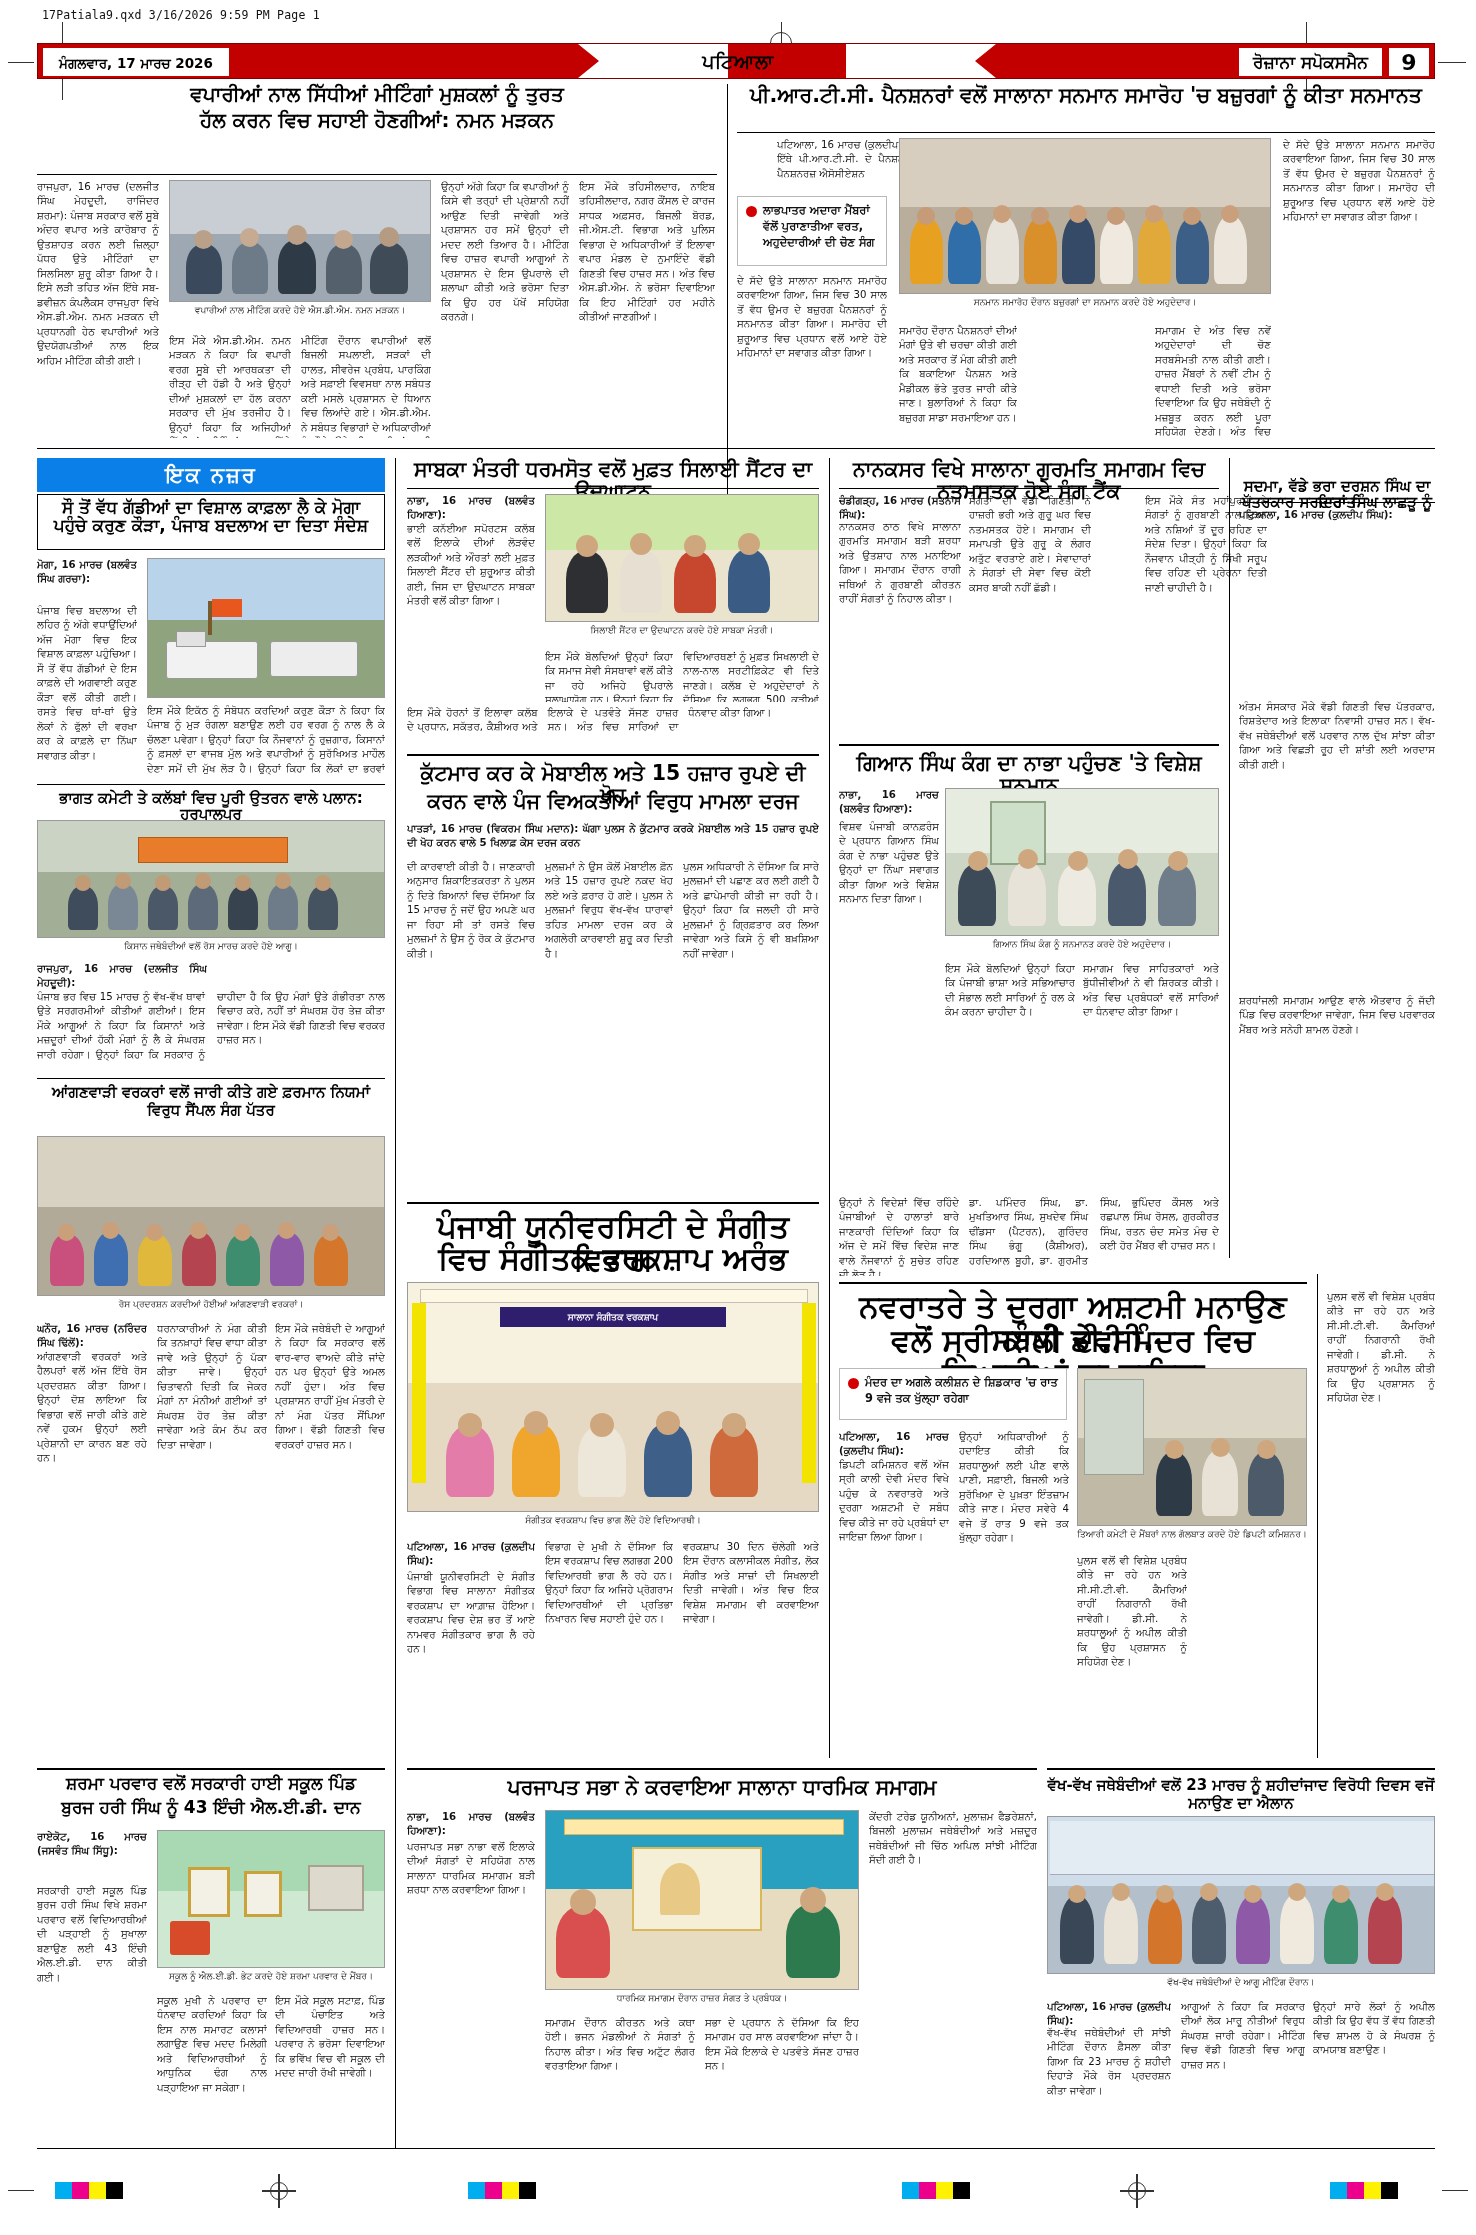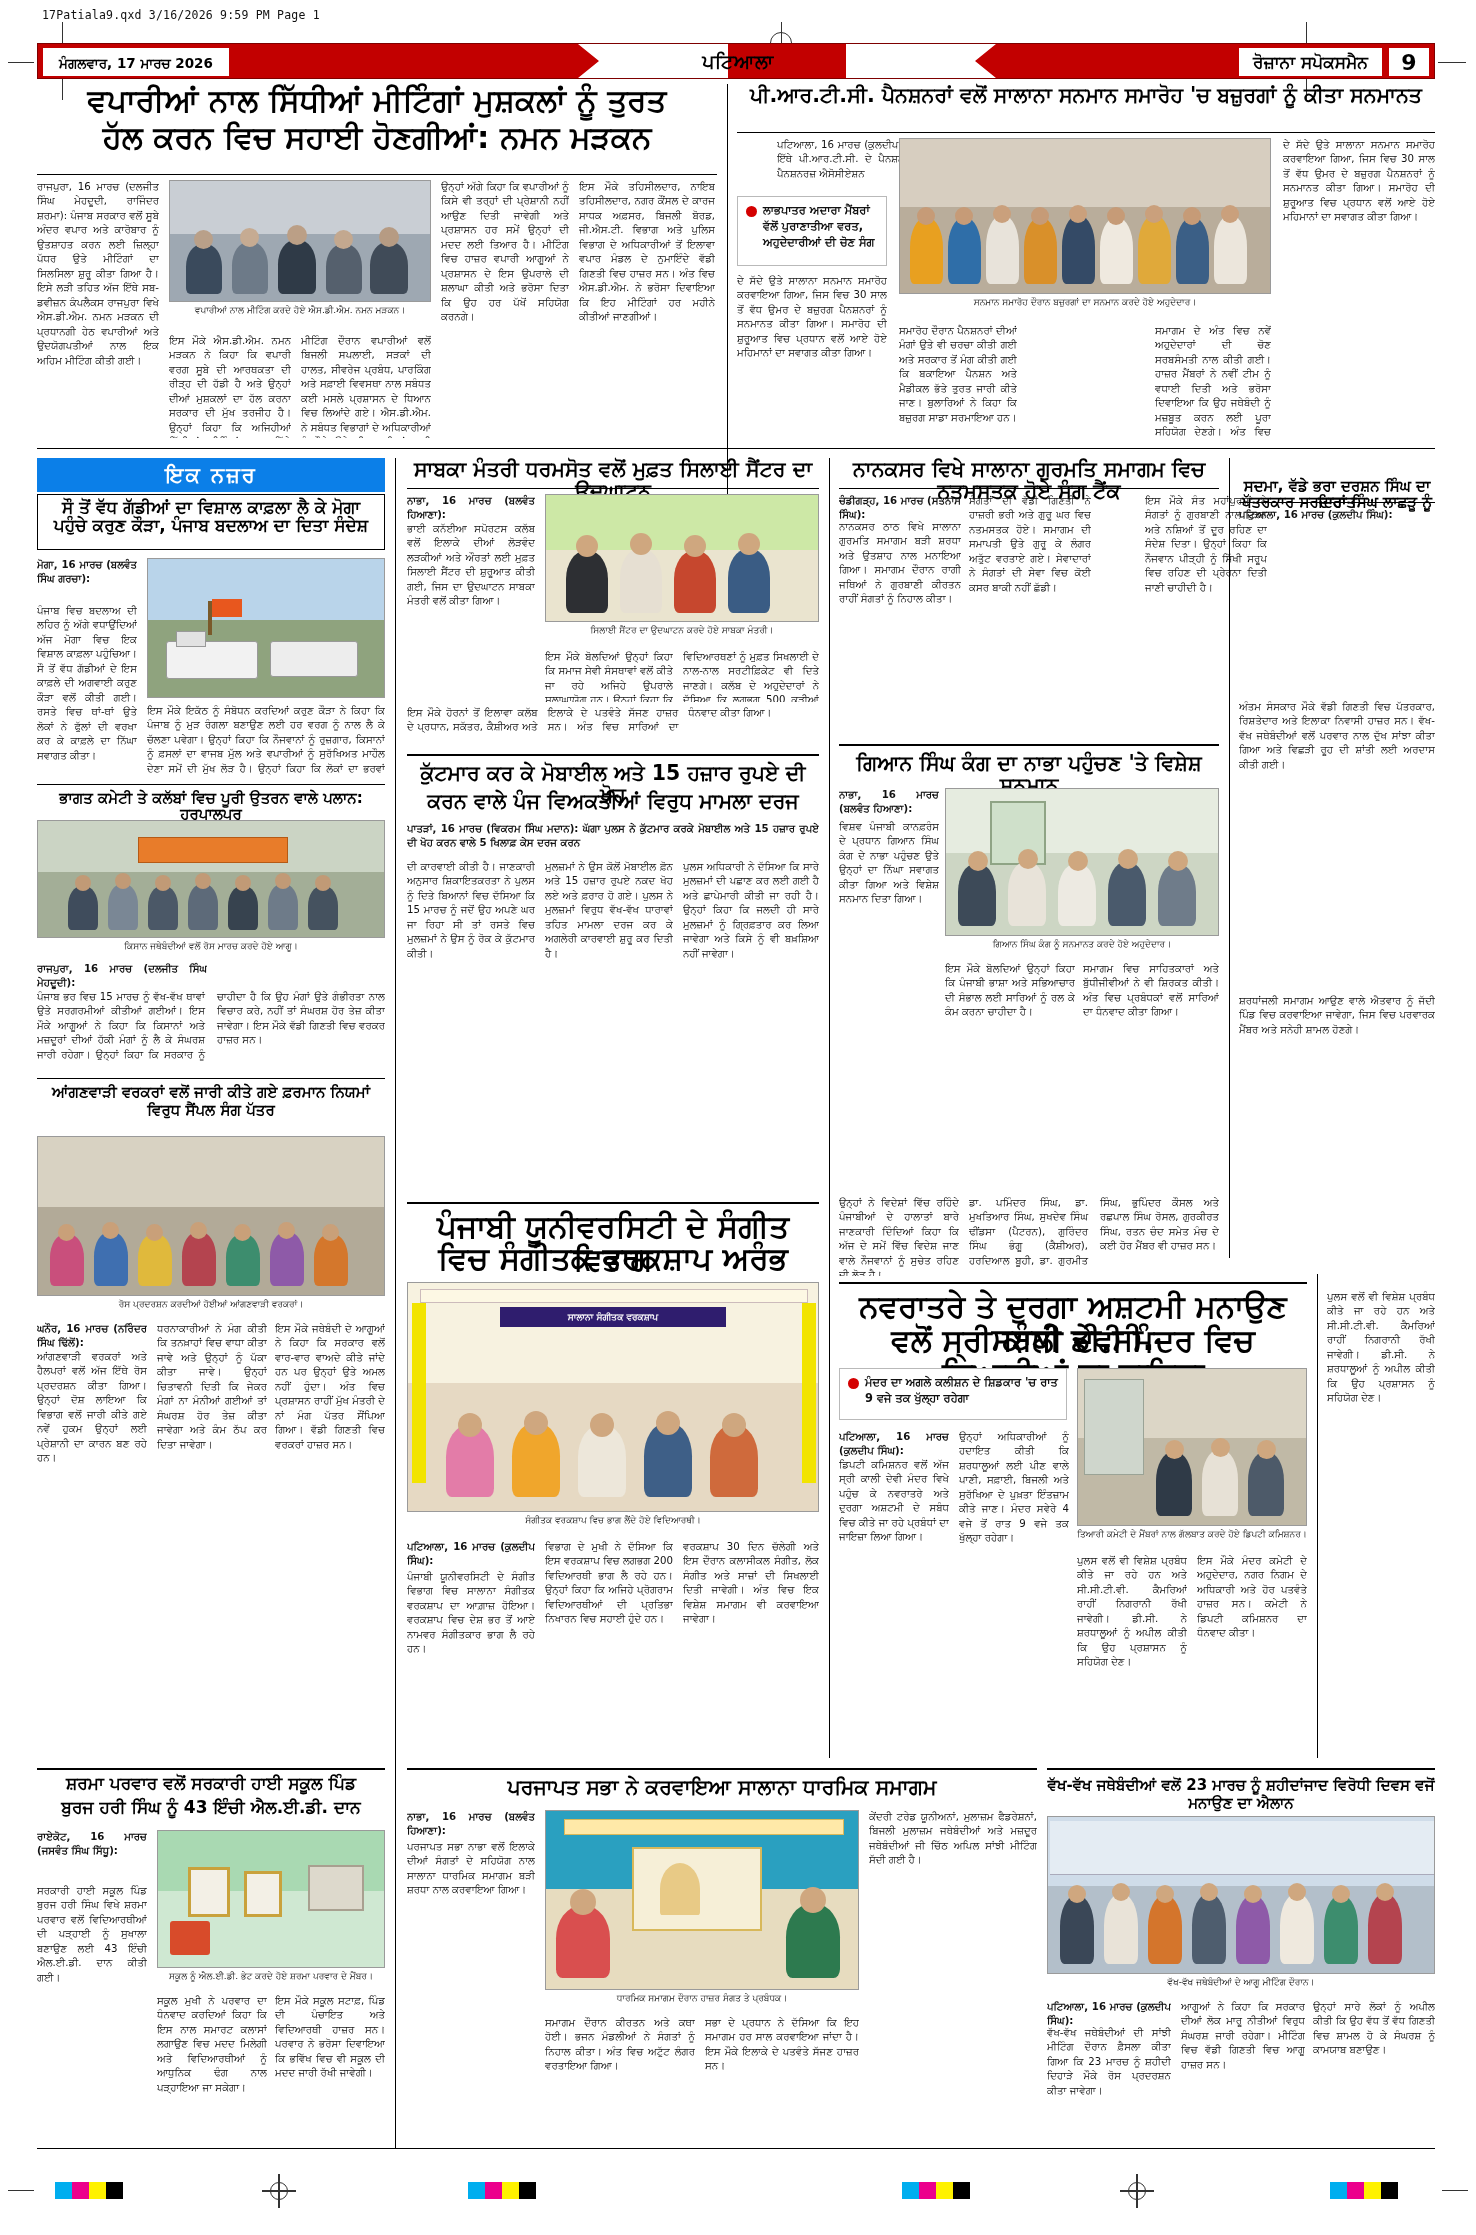--- a/index.html
+++ b/index.html
@@ -57,21 +57,21 @@
   .page-num-box {
     position:absolute; right:5px; top:4px; width:40px; height:28px; background:#fff;
     display:flex; align-items:center; justify-content:center;
     font-size:22px; font-weight:bold; color:#000;
   }
 
   
   .page { position:absolute; left:37px; top:84px; width:1398px; height:2080px; }
 
   .hl  { font-weight:bold; color:#000; text-align:center; line-height:1.08; }
-  .hl-xxl { font-size:31px; }
+  .hl-xxl { font-size:20px; }
   .hl-xl  { font-size:31px; }
   .hl-lg  { font-size:20.5px; }
   .hl-md  { font-size:17px; }
   .hl-sm  { font-size:15px; }
 
   .body-txt {
     font-size:10.2px; line-height:1.42; color:#111;
     text-align:justify; text-justify:inter-word; hyphens:auto;
     overflow:hidden;
   }
@@ -426,21 +426,20 @@
     <div class="fig" style="left:124px;width:36px;height:66px;background:#e7e1d6;"></div>
     <div class="head" style="left:133px;bottom:68px;width:19px;height:19px;background:#cfa77f;"></div>
     <div class="fig" style="left:170px;width:36px;height:64px;background:#4d5a69;"></div>
     <div class="head" style="left:179px;bottom:66px;width:19px;height:19px;background:#cfa77f;"></div>
   </div>
   <div class="cap" style="left:1040px;top:1445px;width:230px;">ਤਿਆਰੀ ਕਮੇਟੀ ਦੇ ਮੈਂਬਰਾਂ ਨਾਲ ਗੱਲਬਾਤ ਕਰਦੇ ਹੋਏ ਡਿਪਟੀ ਕਮਿਸ਼ਨਰ।</div>
   <div class="col body-txt" style="left:802px;top:1346px;width:110px;height:28px;font-weight:bold;">ਪਟਿਆਲਾ, 16 ਮਾਰਚ (ਕੁਲਦੀਪ ਸਿੰਘ):</div>
   <div class="col body-txt" style="left:802px;top:1374px;width:110px;height:290px;">ਡਿਪਟੀ ਕਮਿਸ਼ਨਰ ਵਲੋਂ ਅੱਜ ਸ੍ਰੀ ਕਾਲੀ ਦੇਵੀ ਮੰਦਰ ਵਿਖੇ ਪਹੁੰਚ ਕੇ ਨਵਰਾਤਰੇ ਅਤੇ ਦੁਰਗਾ ਅਸ਼ਟਮੀ ਦੇ ਸਬੰਧ ਵਿਚ ਕੀਤੇ ਜਾ ਰਹੇ ਪ੍ਰਬੰਧਾਂ ਦਾ ਜਾਇਜ਼ਾ ਲਿਆ ਗਿਆ।</div>
   <div class="col body-txt" style="left:922px;top:1346px;width:110px;height:318px;">ਉਨ੍ਹਾਂ ਅਧਿਕਾਰੀਆਂ ਨੂੰ ਹਦਾਇਤ ਕੀਤੀ ਕਿ ਸ਼ਰਧਾਲੂਆਂ ਲਈ ਪੀਣ ਵਾਲੇ ਪਾਣੀ, ਸਫ਼ਾਈ, ਬਿਜਲੀ ਅਤੇ ਸੁਰੱਖਿਆ ਦੇ ਪੁਖ਼ਤਾ ਇੰਤਜ਼ਾਮ ਕੀਤੇ ਜਾਣ। ਮੰਦਰ ਸਵੇਰੇ 4 ਵਜੇ ਤੋਂ ਰਾਤ 9 ਵਜੇ ਤਕ ਖੁੱਲ੍ਹਾ ਰਹੇਗਾ।</div>
   <div class="col body-txt" style="left:1040px;top:1470px;width:110px;height:194px;">ਪੁਲਸ ਵਲੋਂ ਵੀ ਵਿਸ਼ੇਸ਼ ਪ੍ਰਬੰਧ ਕੀਤੇ ਜਾ ਰਹੇ ਹਨ ਅਤੇ ਸੀ.ਸੀ.ਟੀ.ਵੀ. ਕੈਮਰਿਆਂ ਰਾਹੀਂ ਨਿਗਰਾਨੀ ਰੱਖੀ ਜਾਵੇਗੀ। ਡੀ.ਸੀ. ਨੇ ਸ਼ਰਧਾਲੂਆਂ ਨੂੰ ਅਪੀਲ ਕੀਤੀ ਕਿ ਉਹ ਪ੍ਰਸ਼ਾਸਨ ਨੂੰ ਸਹਿਯੋਗ ਦੇਣ।</div>
-  <div class="col body-txt" style="left:1160px;top:1470px;width:110px;height:194px;">ਇਸ ਮੌਕੇ ਮੰਦਰ ਕਮੇਟੀ ਦੇ ਅਹੁਦੇਦਾਰ, ਨਗਰ ਨਿਗਮ ਦੇ ਅਧਿਕਾਰੀ ਅਤੇ ਹੋਰ ਪਤਵੰਤੇ ਹਾਜ਼ਰ ਸਨ। ਕਮੇਟੀ ਨੇ ਡਿਪਟੀ ਕਮਿਸ਼ਨਰ ਦਾ ਧੰਨਵਾਦ ਕੀਤਾ।</div>
 
   <div class="rule-v" style="position:absolute;left:1192px;top:374px;height:800px;"></div>
   <div class="hl hl-sm" style="position:absolute;left:1202px;top:374px;width:196px;margin-top:36px;">ਪੱਤਰਕਾਰ ਸਰਦਾਰਾ ਸਿੰਘ ਲਾਛੜੂ ਨੂੰ</div>
   <div class="hl hl-sm" style="position:absolute;left:1202px;top:394px;width:196px;">ਸਦਮਾ, ਵੱਡੇ ਭਰਾ ਦਰਸ਼ਨ ਸਿੰਘ ਦਾ ਦਿਹਾਂਤ</div>
   <div class="rule-h" style="position:absolute;left:1202px;top:418px;width:196px;"></div>
   <div class="col body-txt" style="left:1202px;top:424px;width:196px;height:26px;font-weight:bold;">ਪਟਿਆਲਾ, 16 ਮਾਰਚ (ਕੁਲਦੀਪ ਸਿੰਘ):</div>
   <div class="col body-txt" style="left:1202px;top:616px;width:196px;height:290px;">ਅੰਤਮ ਸੰਸਕਾਰ ਮੌਕੇ ਵੱਡੀ ਗਿਣਤੀ ਵਿਚ ਪੱਤਰਕਾਰ, ਰਿਸ਼ਤੇਦਾਰ ਅਤੇ ਇਲਾਕਾ ਨਿਵਾਸੀ ਹਾਜ਼ਰ ਸਨ। ਵੱਖ-ਵੱਖ ਜਥੇਬੰਦੀਆਂ ਵਲੋਂ ਪਰਵਾਰ ਨਾਲ ਦੁੱਖ ਸਾਂਝਾ ਕੀਤਾ ਗਿਆ ਅਤੇ ਵਿਛੜੀ ਰੂਹ ਦੀ ਸ਼ਾਂਤੀ ਲਈ ਅਰਦਾਸ ਕੀਤੀ ਗਈ।</div>
   <div class="col body-txt" style="left:1202px;top:910px;width:196px;height:260px;">ਸ਼ਰਧਾਂਜਲੀ ਸਮਾਗਮ ਆਉਣ ਵਾਲੇ ਐਤਵਾਰ ਨੂੰ ਜੱਦੀ ਪਿੰਡ ਵਿਚ ਕਰਵਾਇਆ ਜਾਵੇਗਾ, ਜਿਸ ਵਿਚ ਪਰਵਾਰਕ ਮੈਂਬਰ ਅਤੇ ਸਨੇਹੀ ਸ਼ਾਮਲ ਹੋਣਗੇ।</div>
 
   <div class="rule-v" style="position:absolute;left:1280px;top:1190px;height:484px;"></div>

